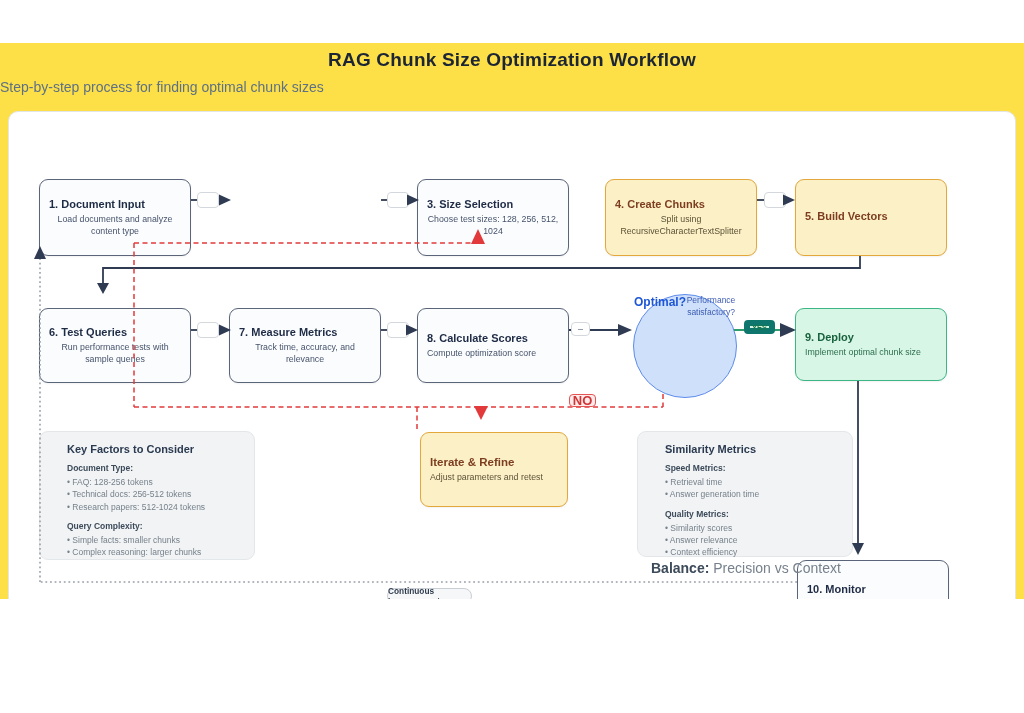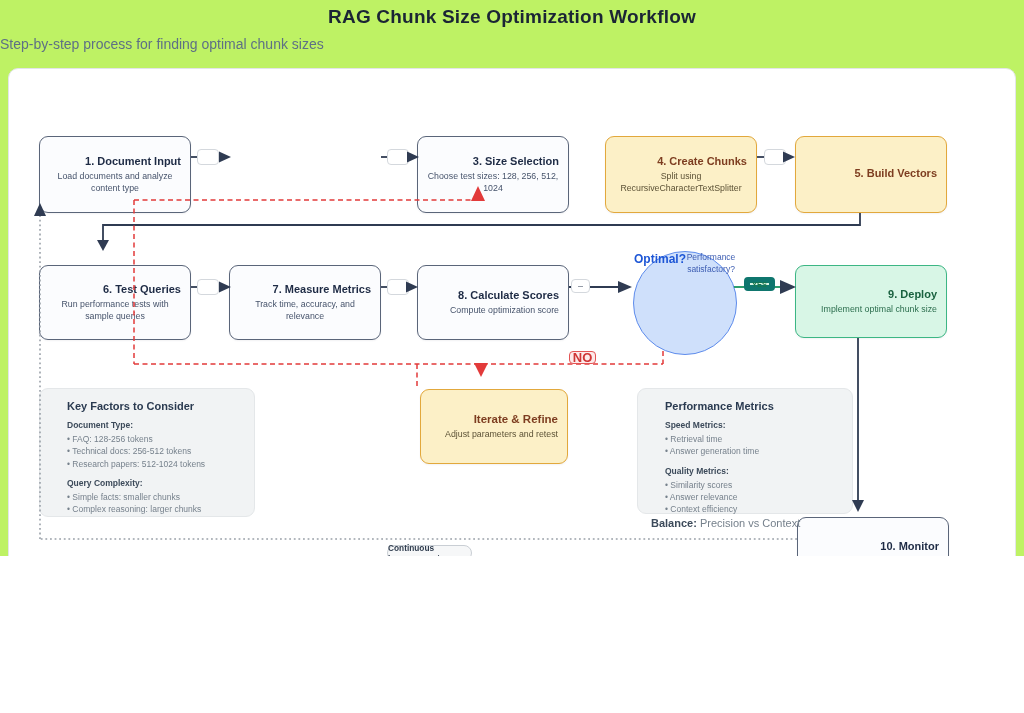--- a/index.html
+++ b/index.html
@@ -1,28 +1,28 @@
 <!DOCTYPE html>
 <html><head>
 <meta charset="utf-8">
 <style>
   html,body { margin:0; padding:0; background:#ffffff; }
   body { font-family:"Liberation Sans", sans-serif; }
-  #canvas { position:relative; width:1024px; height:556px; background:#bef264; overflow:hidden; }
+  #canvas { position:relative; width:1024px; height:556px; background:#fde047; overflow:hidden;margin-top:43px; }
 
   .frame { position:absolute; left:8px; top:68px; width:1006px; height:636px;
            border:1px solid #e3e5e8; border-radius:10px; background:#fff; z-index:0; }
 
   .hdr-title { position:absolute; top:6px; left:0; width:1024px; text-align:center;
                font-size:19px; font-weight:bold; color:#1b2535; letter-spacing:0.2px; }
   .hdr-sub { position:absolute; top:36px; left:0; width:1024px; text-align:left;
              font-size:14px; color:#5e7085; }
 
   .node { position:absolute; background:#fbfcfe; border:1.7px solid #5a6579; border-radius:9px;
-          display:flex; flex-direction:column; justify-content:center; align-items:flex-end;
+          display:flex; flex-direction:column; justify-content:center; align-items:flex-start;
           text-align:center; padding:6px 9px; box-sizing:border-box; z-index:1;
           box-shadow:0 1px 2px rgba(30,40,60,0.06); }
   .node .nt { font-size:11px; font-weight:bold; color:#1e2b45; margin-bottom:4px; }
   .node .ns { font-size:8.8px; color:#46536b; line-height:1.35; }
   .node.yellow { background:#fcf0c7; border-color:#e2a83c; }
   .node.yellow .nt { color:#7d3d20; }
   .node.yellow .ns { color:#5c5236; }
   .node.green { background:#d8f6e6; border-color:#3cb684; }
   .node.green .nt { color:#19613f; }
   .node.green .ns { color:#2c6e4e; }
@@ -33,21 +33,21 @@
                  text-align:center; box-sizing:border-box; z-index:1; }
   .circle-node .nt { font-size:12px; font-weight:bold; color:#1d56d6; margin-bottom:4px; }
   .circle-node .ns { font-size:8.5px; color:#3d5db2; line-height:1.4; width:70px; }
 
   .infobox { position:absolute; background:#f1f3f4; border:1px solid #e4e7e9; border-radius:9px;
              padding:11px 27px; box-sizing:border-box; z-index:1; }
   .ib-title { font-size:11px; font-weight:bold; color:#2a3a50; margin-bottom:8px; }
   .sec-h { font-size:8.5px; font-weight:bold; color:#3c4a5a; margin:8px 0 3px; }
   .sec-i { font-size:8.5px; color:#76818c; line-height:1.45; }
 
-  .balance { position:absolute; left:651px; top:517px; font-size:11px; color:#76818c; z-index:1; }
+  .balance { position:absolute; left:651px; top:517px; font-size:14px; color:#76818c; z-index:1; }
   .balance b { color:#3c4a5a; }
 
   .badge { position:absolute; border-radius:4px; display:flex; align-items:center;
            justify-content:center; z-index:3; box-sizing:border-box; }
   .badge.no  { left:569px; top:351px; width:27px; height:13px; background:#fdeaea;
                border:1px solid #e35454; color:#cf3535; font-size:13px; font-weight:bold; }
   .badge.yes { left:744px; top:277px; width:31px; height:14px; background:#d9f3e3;
                border:6px solid #0f766e; color:#19774a; font-size:7.5px; font-weight:bold; }
   .badge.ci  { left:387px; top:545px; width:85px; height:16px; background:#f6f7f8;
                border:1px solid #c9ced4; color:#2f3c4e; font-size:8.3px; font-weight:bold; border-radius:8px; }
@@ -124,21 +124,21 @@
     <div class="sec-h" style="margin-top:0">Document Type:</div>
     <div class="sec-i">• FAQ: 128-256 tokens</div>
     <div class="sec-i">• Technical docs: 256-512 tokens</div>
     <div class="sec-i">• Research papers: 512-1024 tokens</div>
     <div class="sec-h">Query Complexity:</div>
     <div class="sec-i">• Simple facts: smaller chunks</div>
     <div class="sec-i">• Complex reasoning: larger chunks</div>
   </div>
 
   <div class="infobox" style="left:637px;top:388px;width:216px;height:126px">
-    <div class="ib-title">Performance Metrics</div>
+    <div class="ib-title">Similarity Metrics</div>
     <div class="sec-h" style="margin-top:0">Speed Metrics:</div>
     <div class="sec-i">• Retrieval time</div>
     <div class="sec-i">• Answer generation time</div>
     <div class="sec-h">Quality Metrics:</div>
     <div class="sec-i">• Similarity scores</div>
     <div class="sec-i">• Answer relevance</div>
     <div class="sec-i">• Context efficiency</div>
   </div>
 
   <div class="balance">

